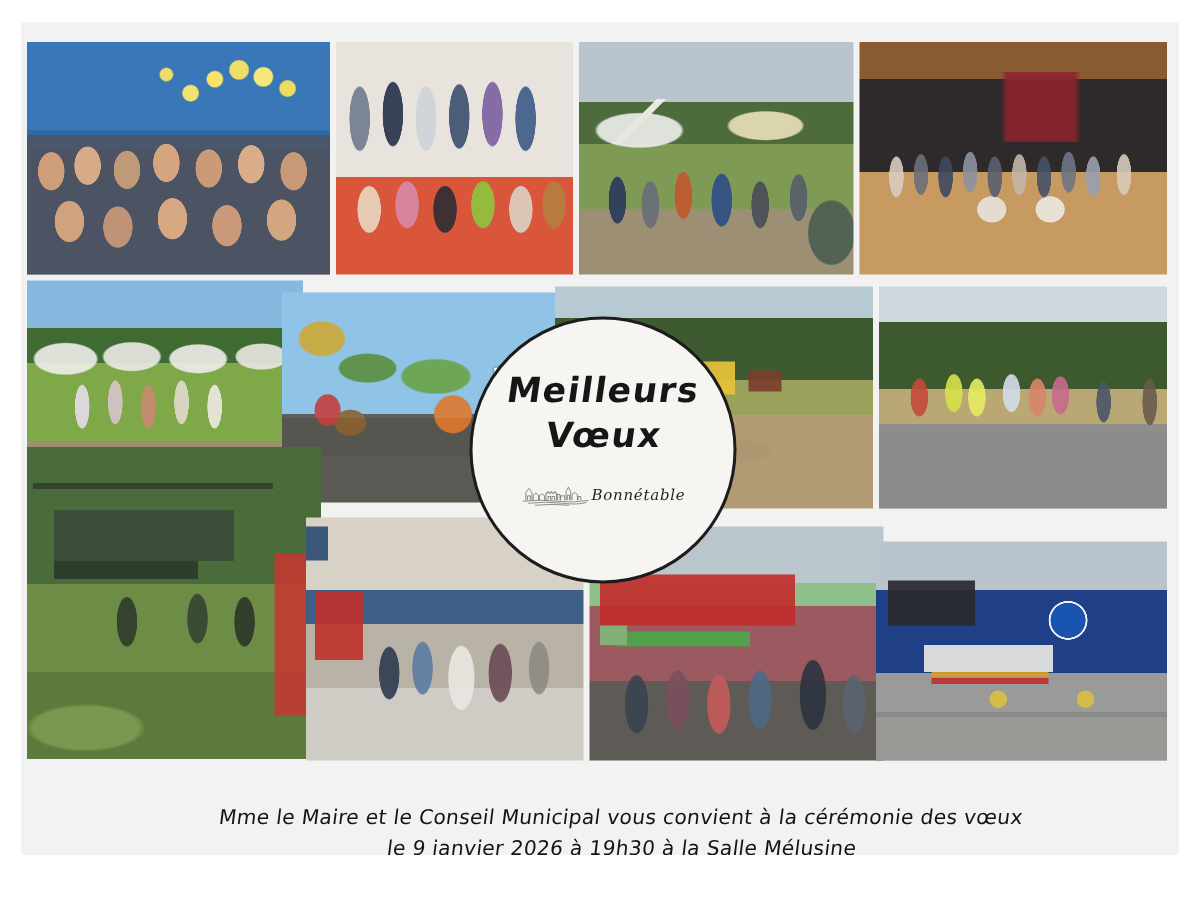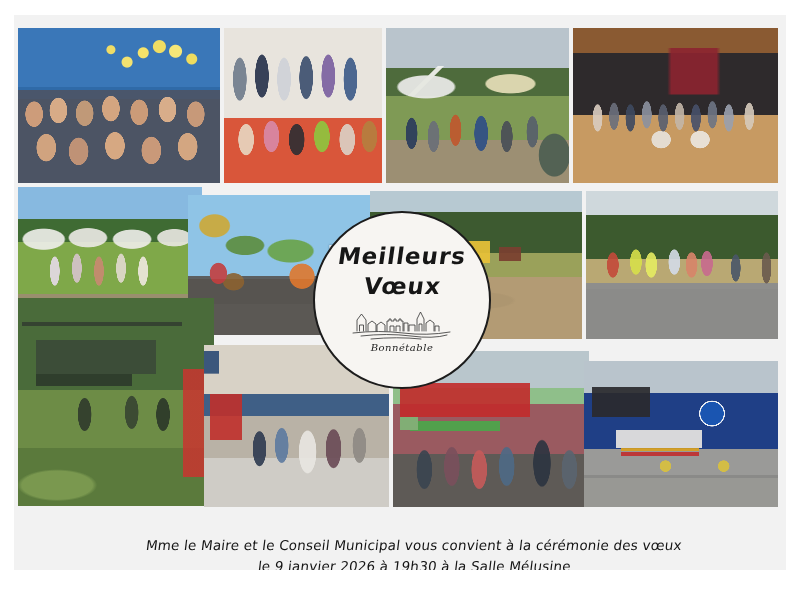--- a/index.html
+++ b/index.html
@@ -342,21 +342,21 @@
     transform: skewX(-8deg);
     white-space: nowrap;
   }
   .badge-line1 { font-size: 23px; margin-top: -4px; }
   .badge-line2 { font-size: 23px; margin-top: 4px; }
 
   .badge-logo {
     margin-top: 10px;
     width: 110px;
     display: flex;
-    flex-direction: column;
+    flex-direction: row;
     align-items: center;
     text-align: center;
   }
   .badge-logo svg { display: block; }
   .badge-town {
     font-family: "DejaVu Serif", serif;
     font-style: italic;
     font-size: 10px;
     color: #1e1e1e;
     letter-spacing: .5px;

